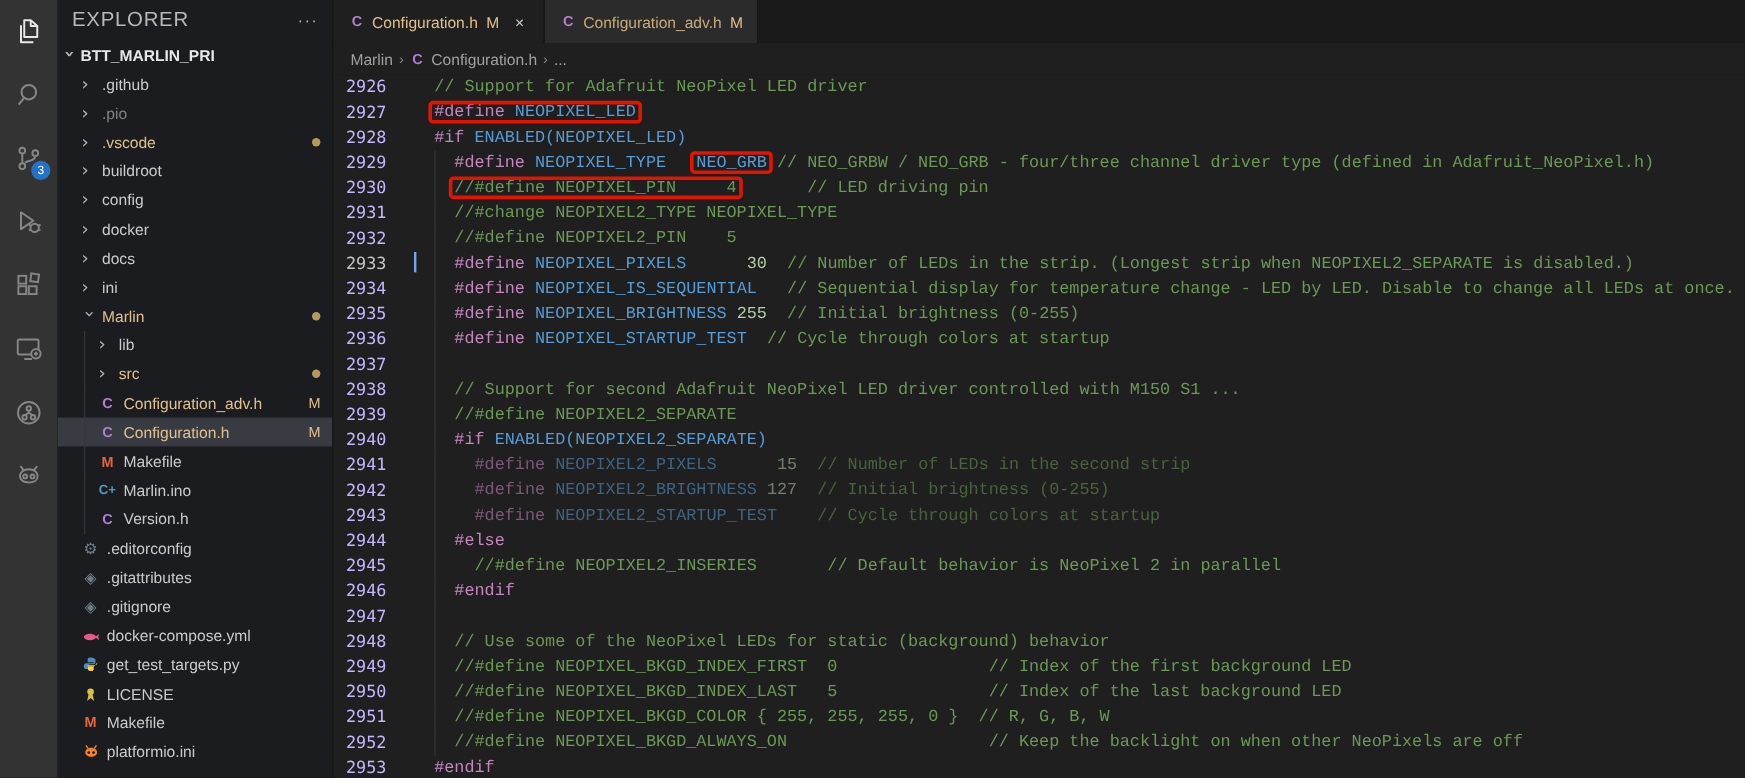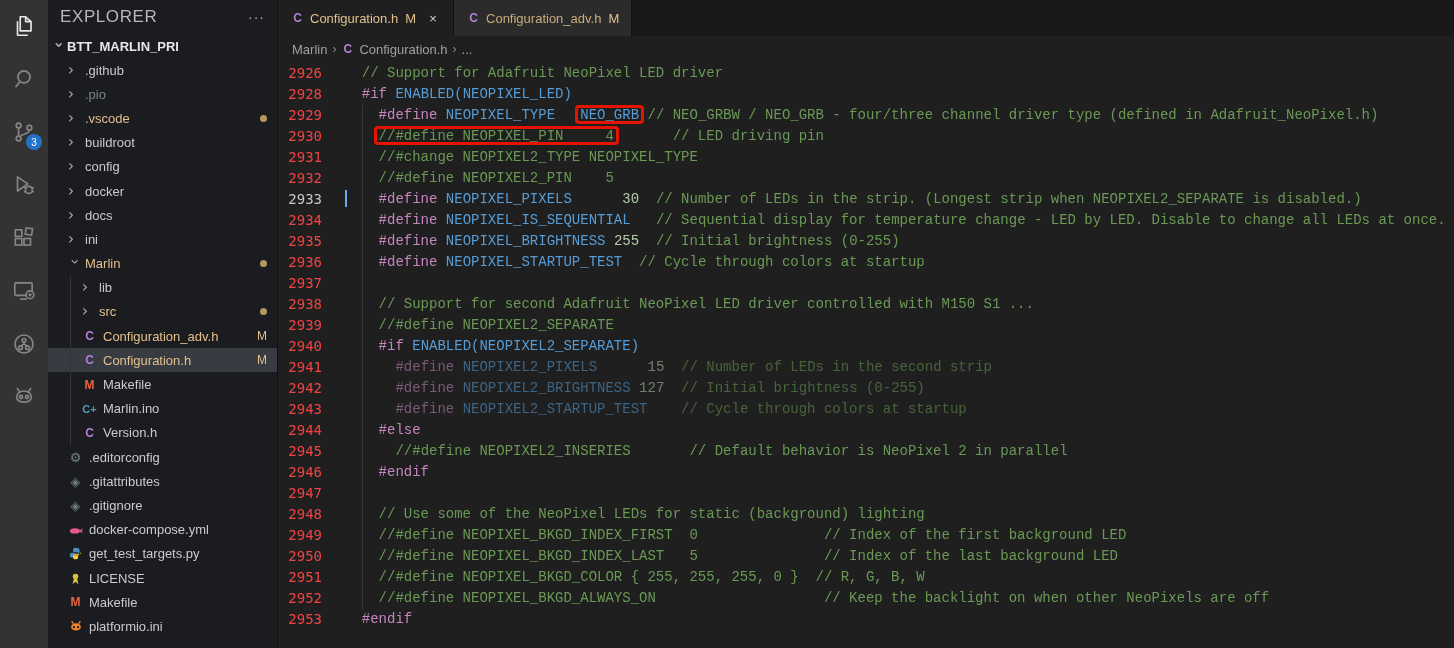--- a/index.html
+++ b/index.html
@@ -63,21 +63,21 @@
                border-radius:3px; }
   .breadcrumbs { height:26px; display:flex; align-items:center; padding-left:14px; font-size:13px;
                  color:#a0a0a0; background:#1f1f1f; flex:none; gap:5px; }
   .bc-sep { color:#8a8a8a; font-size:12px; }
   .breadcrumbs .ficon { width:13px; margin-right:0; }
 
   
   .codearea { flex:1; overflow:hidden; font-family:"DejaVu Sans Mono","Liberation Mono",monospace;
               font-size:14px; line-height:21px; padding-top:1px; background:#1f1f1f; }
   .cline { display:flex; height:21px; white-space:pre; position:relative; }
-  .lnum { width:44px; flex:none; text-align:right; color:#ef4444; user-select:none; }
+  .lnum { width:44px; flex:none; text-align:right; color:#c4b5fd; user-select:none; }
   .ltext { margin-left:23px; position:relative;font-family:Liberation Mono, monospace; }
   .cline.guided .ltext::before { content:""; position:absolute; left:17px; top:0; bottom:0;
                                  width:1px; background:#333739; }
   .cline.active .lnum { color:#c6c6c6; }
   .cline.dim .ltext > span:not(.caret) { opacity:.55; }
   .tok-c { color:#6a9955; } .tok-d { color:#c586c0; } .tok-i { color:#569cd6; }
   .tok-n { color:#b5cea8; } .tok-t { color:#d4d4d4; }
   .redbox { position:relative; }
   .redbox::after { content:""; position:absolute; left:-5px; right:-5px; top:-2px; bottom:-1px;
                    border:3px solid #e51400; border-radius:4px; pointer-events:none; }
@@ -338,41 +338,42 @@
       <span>Marlin</span>
       <span class="bc-sep">›</span>
       <span class="ficon fi-c">C</span>
       <span>Configuration.h</span>
       <span class="bc-sep">›</span>
       <span>...</span>
     </div>
     <div class="codearea">
       <div id="code-lines">
           <div class="cline"><span class="lnum">2926</span><span class="ltext"><span class="tok-t">  </span><span class="tok-c">// Support for Adafruit NeoPixel LED driver</span></span></div>
+          <div class="cline"><span class="lnum">2927</span><span class="ltext"><span class="tok-t">  </span><span class="redbox"><span class="tok-d">#define</span><span class="tok-t"> </span><span class="tok-i">NEOPIXEL_LED</span></span></span></div>
           <div class="cline"><span class="lnum">2928</span><span class="ltext"><span class="tok-t">  </span><span class="tok-d">#if</span><span class="tok-t"> </span><span class="tok-i">ENABLED(NEOPIXEL_LED)</span></span></div>
           <div class="cline guided"><span class="lnum">2929</span><span class="ltext"><span class="tok-t">    </span><span class="tok-d">#define</span><span class="tok-t"> </span><span class="tok-i">NEOPIXEL_TYPE</span><span class="tok-t">   </span><span class="redbox"><span class="tok-i">NEO_GRB</span></span><span class="tok-t"> </span><span class="tok-c">// NEO_GRBW / NEO_GRB - four/three channel driver type (defined in Adafruit_NeoPixel.h)</span></span></div>
           <div class="cline guided"><span class="lnum">2930</span><span class="ltext"><span class="tok-t">    </span><span class="redbox"><span class="tok-c">//#define NEOPIXEL_PIN     4</span></span><span class="tok-c">       // LED driving pin</span></span></div>
           <div class="cline guided"><span class="lnum">2931</span><span class="ltext"><span class="tok-t">    </span><span class="tok-c">//#change NEOPIXEL2_TYPE NEOPIXEL_TYPE</span></span></div>
           <div class="cline guided"><span class="lnum">2932</span><span class="ltext"><span class="tok-t">    </span><span class="tok-c">//#define NEOPIXEL2_PIN    5</span></span></div>
           <div class="cline guided active"><span class="lnum">2933</span><span class="ltext"><span class="caret"></span><span class="tok-t">    </span><span class="tok-d">#define</span><span class="tok-t"> </span><span class="tok-i">NEOPIXEL_PIXELS</span><span class="tok-t">      </span><span class="tok-n">30</span><span class="tok-t">  </span><span class="tok-c">// Number of LEDs in the strip. (Longest strip when NEOPIXEL2_SEPARATE is disabled.)</span></span></div>
           <div class="cline guided"><span class="lnum">2934</span><span class="ltext"><span class="tok-t">    </span><span class="tok-d">#define</span><span class="tok-t"> </span><span class="tok-i">NEOPIXEL_IS_SEQUENTIAL</span><span class="tok-t">   </span><span class="tok-c">// Sequential display for temperature change - LED by LED. Disable to change all LEDs at once.</span></span></div>
           <div class="cline guided"><span class="lnum">2935</span><span class="ltext"><span class="tok-t">    </span><span class="tok-d">#define</span><span class="tok-t"> </span><span class="tok-i">NEOPIXEL_BRIGHTNESS</span><span class="tok-t"> </span><span class="tok-n">255</span><span class="tok-t">  </span><span class="tok-c">// Initial brightness (0-255)</span></span></div>
           <div class="cline guided"><span class="lnum">2936</span><span class="ltext"><span class="tok-t">    </span><span class="tok-d">#define</span><span class="tok-t"> </span><span class="tok-i">NEOPIXEL_STARTUP_TEST</span><span class="tok-t">  </span><span class="tok-c">// Cycle through colors at startup</span></span></div>
           <div class="cline guided"><span class="lnum">2937</span><span class="ltext"></span></div>
           <div class="cline guided"><span class="lnum">2938</span><span class="ltext"><span class="tok-t">    </span><span class="tok-c">// Support for second Adafruit NeoPixel LED driver controlled with M150 S1 ...</span></span></div>
           <div class="cline guided"><span class="lnum">2939</span><span class="ltext"><span class="tok-t">    </span><span class="tok-c">//#define NEOPIXEL2_SEPARATE</span></span></div>
           <div class="cline guided"><span class="lnum">2940</span><span class="ltext"><span class="tok-t">    </span><span class="tok-d">#if</span><span class="tok-t"> </span><span class="tok-i">ENABLED(NEOPIXEL2_SEPARATE)</span></span></div>
           <div class="cline guided dim"><span class="lnum">2941</span><span class="ltext"><span class="tok-t">      </span><span class="tok-d">#define</span><span class="tok-t"> </span><span class="tok-i">NEOPIXEL2_PIXELS</span><span class="tok-t">      </span><span class="tok-n">15</span><span class="tok-t">  </span><span class="tok-c">// Number of LEDs in the second strip</span></span></div>
           <div class="cline guided dim"><span class="lnum">2942</span><span class="ltext"><span class="tok-t">      </span><span class="tok-d">#define</span><span class="tok-t"> </span><span class="tok-i">NEOPIXEL2_BRIGHTNESS</span><span class="tok-t"> </span><span class="tok-n">127</span><span class="tok-t">  </span><span class="tok-c">// Initial brightness (0-255)</span></span></div>
           <div class="cline guided dim"><span class="lnum">2943</span><span class="ltext"><span class="tok-t">      </span><span class="tok-d">#define</span><span class="tok-t"> </span><span class="tok-i">NEOPIXEL2_STARTUP_TEST</span><span class="tok-t">    </span><span class="tok-c">// Cycle through colors at startup</span></span></div>
           <div class="cline guided"><span class="lnum">2944</span><span class="ltext"><span class="tok-t">    </span><span class="tok-d">#else</span></span></div>
           <div class="cline guided"><span class="lnum">2945</span><span class="ltext"><span class="tok-t">      </span><span class="tok-c">//#define NEOPIXEL2_INSERIES       // Default behavior is NeoPixel 2 in parallel</span></span></div>
           <div class="cline guided"><span class="lnum">2946</span><span class="ltext"><span class="tok-t">    </span><span class="tok-d">#endif</span></span></div>
           <div class="cline guided"><span class="lnum">2947</span><span class="ltext"></span></div>
-          <div class="cline guided"><span class="lnum">2948</span><span class="ltext"><span class="tok-t">    </span><span class="tok-c">// Use some of the NeoPixel LEDs for static (background) lighting</span></span></div>
+          <div class="cline guided"><span class="lnum">2948</span><span class="ltext"><span class="tok-t">    </span><span class="tok-c">// Use some of the NeoPixel LEDs for static (background) behavior</span></span></div>
           <div class="cline guided"><span class="lnum">2949</span><span class="ltext"><span class="tok-t">    </span><span class="tok-c">//#define NEOPIXEL_BKGD_INDEX_FIRST  0               // Index of the first background LED</span></span></div>
           <div class="cline guided"><span class="lnum">2950</span><span class="ltext"><span class="tok-t">    </span><span class="tok-c">//#define NEOPIXEL_BKGD_INDEX_LAST   5               // Index of the last background LED</span></span></div>
           <div class="cline guided"><span class="lnum">2951</span><span class="ltext"><span class="tok-t">    </span><span class="tok-c">//#define NEOPIXEL_BKGD_COLOR { 255, 255, 255, 0 }  // R, G, B, W</span></span></div>
           <div class="cline guided"><span class="lnum">2952</span><span class="ltext"><span class="tok-t">    </span><span class="tok-c">//#define NEOPIXEL_BKGD_ALWAYS_ON                    // Keep the backlight on when other NeoPixels are off</span></span></div>
           <div class="cline"><span class="lnum">2953</span><span class="ltext"><span class="tok-t">  </span><span class="tok-d">#endif</span></span></div>
         </div>
     </div>
   </div>
 </div>
 

